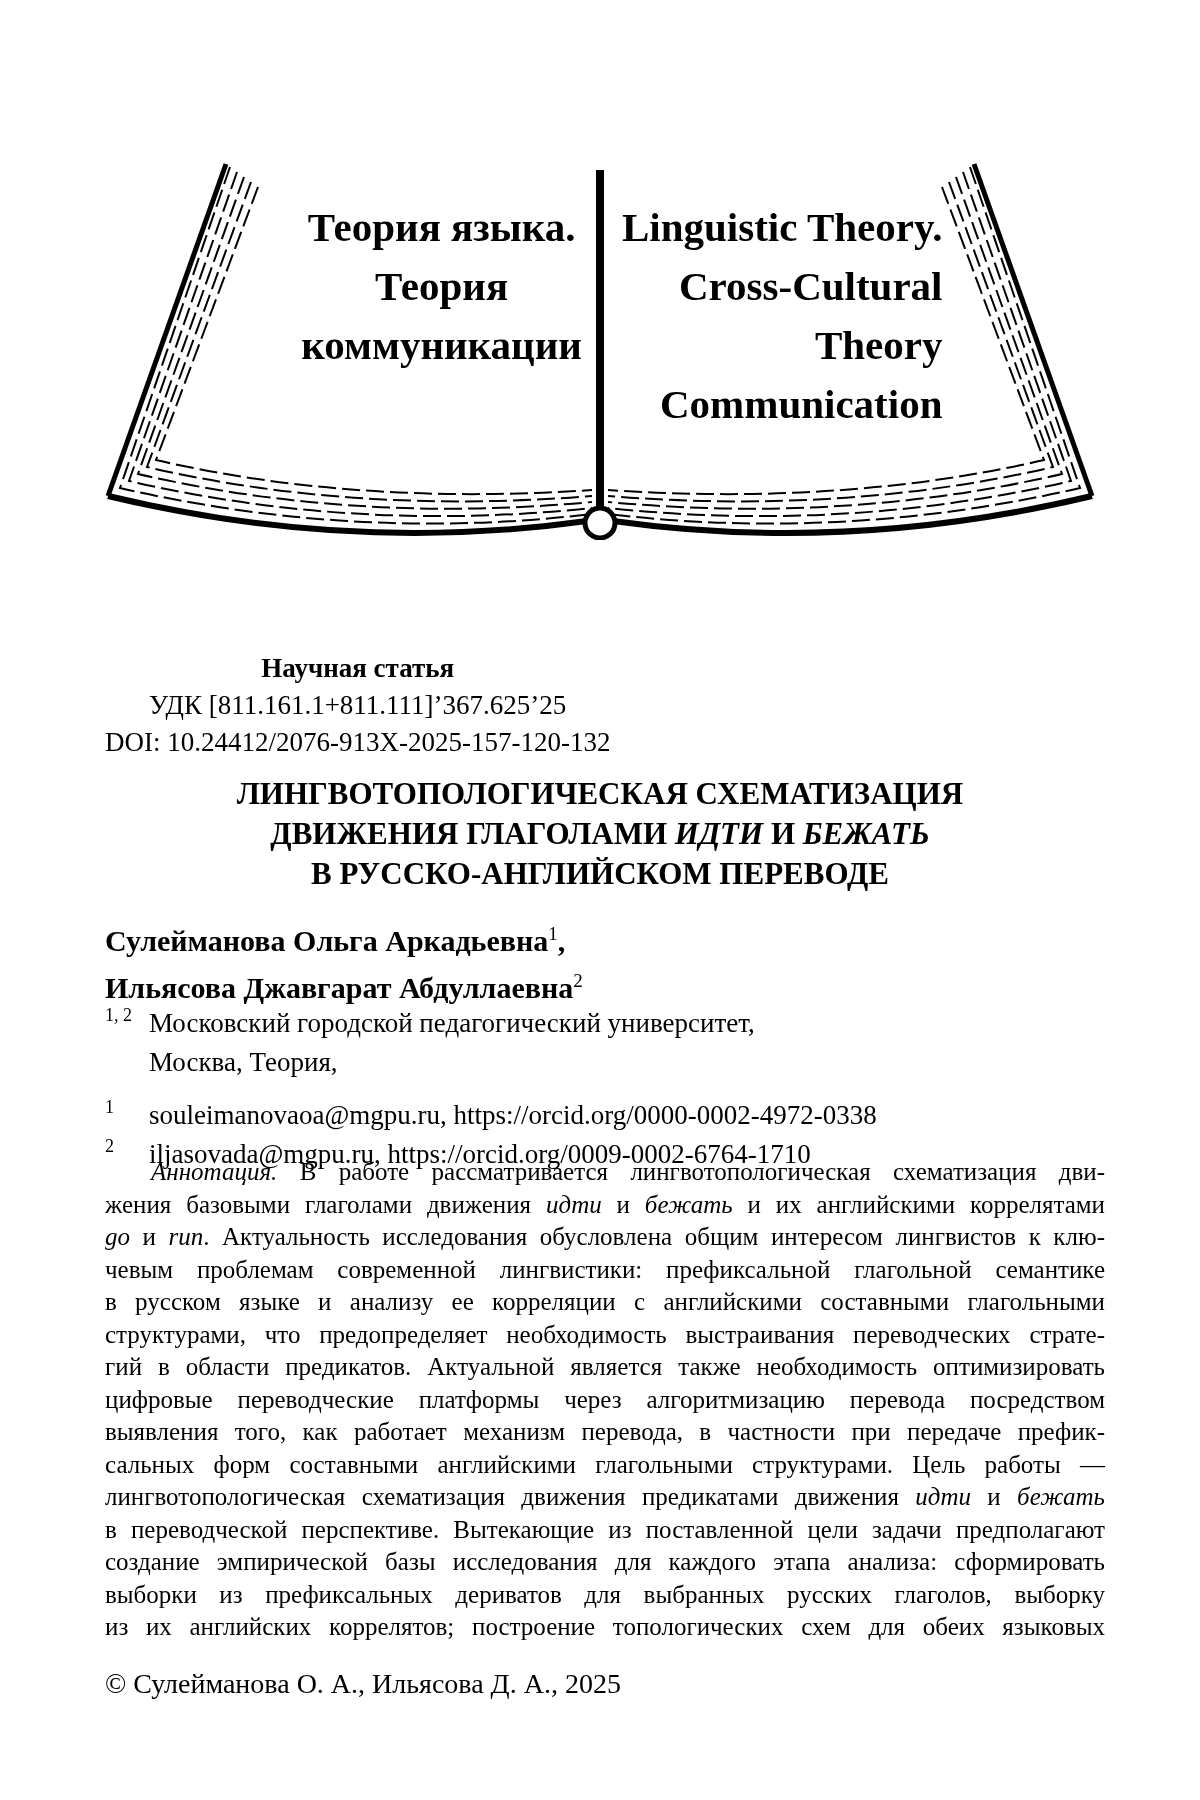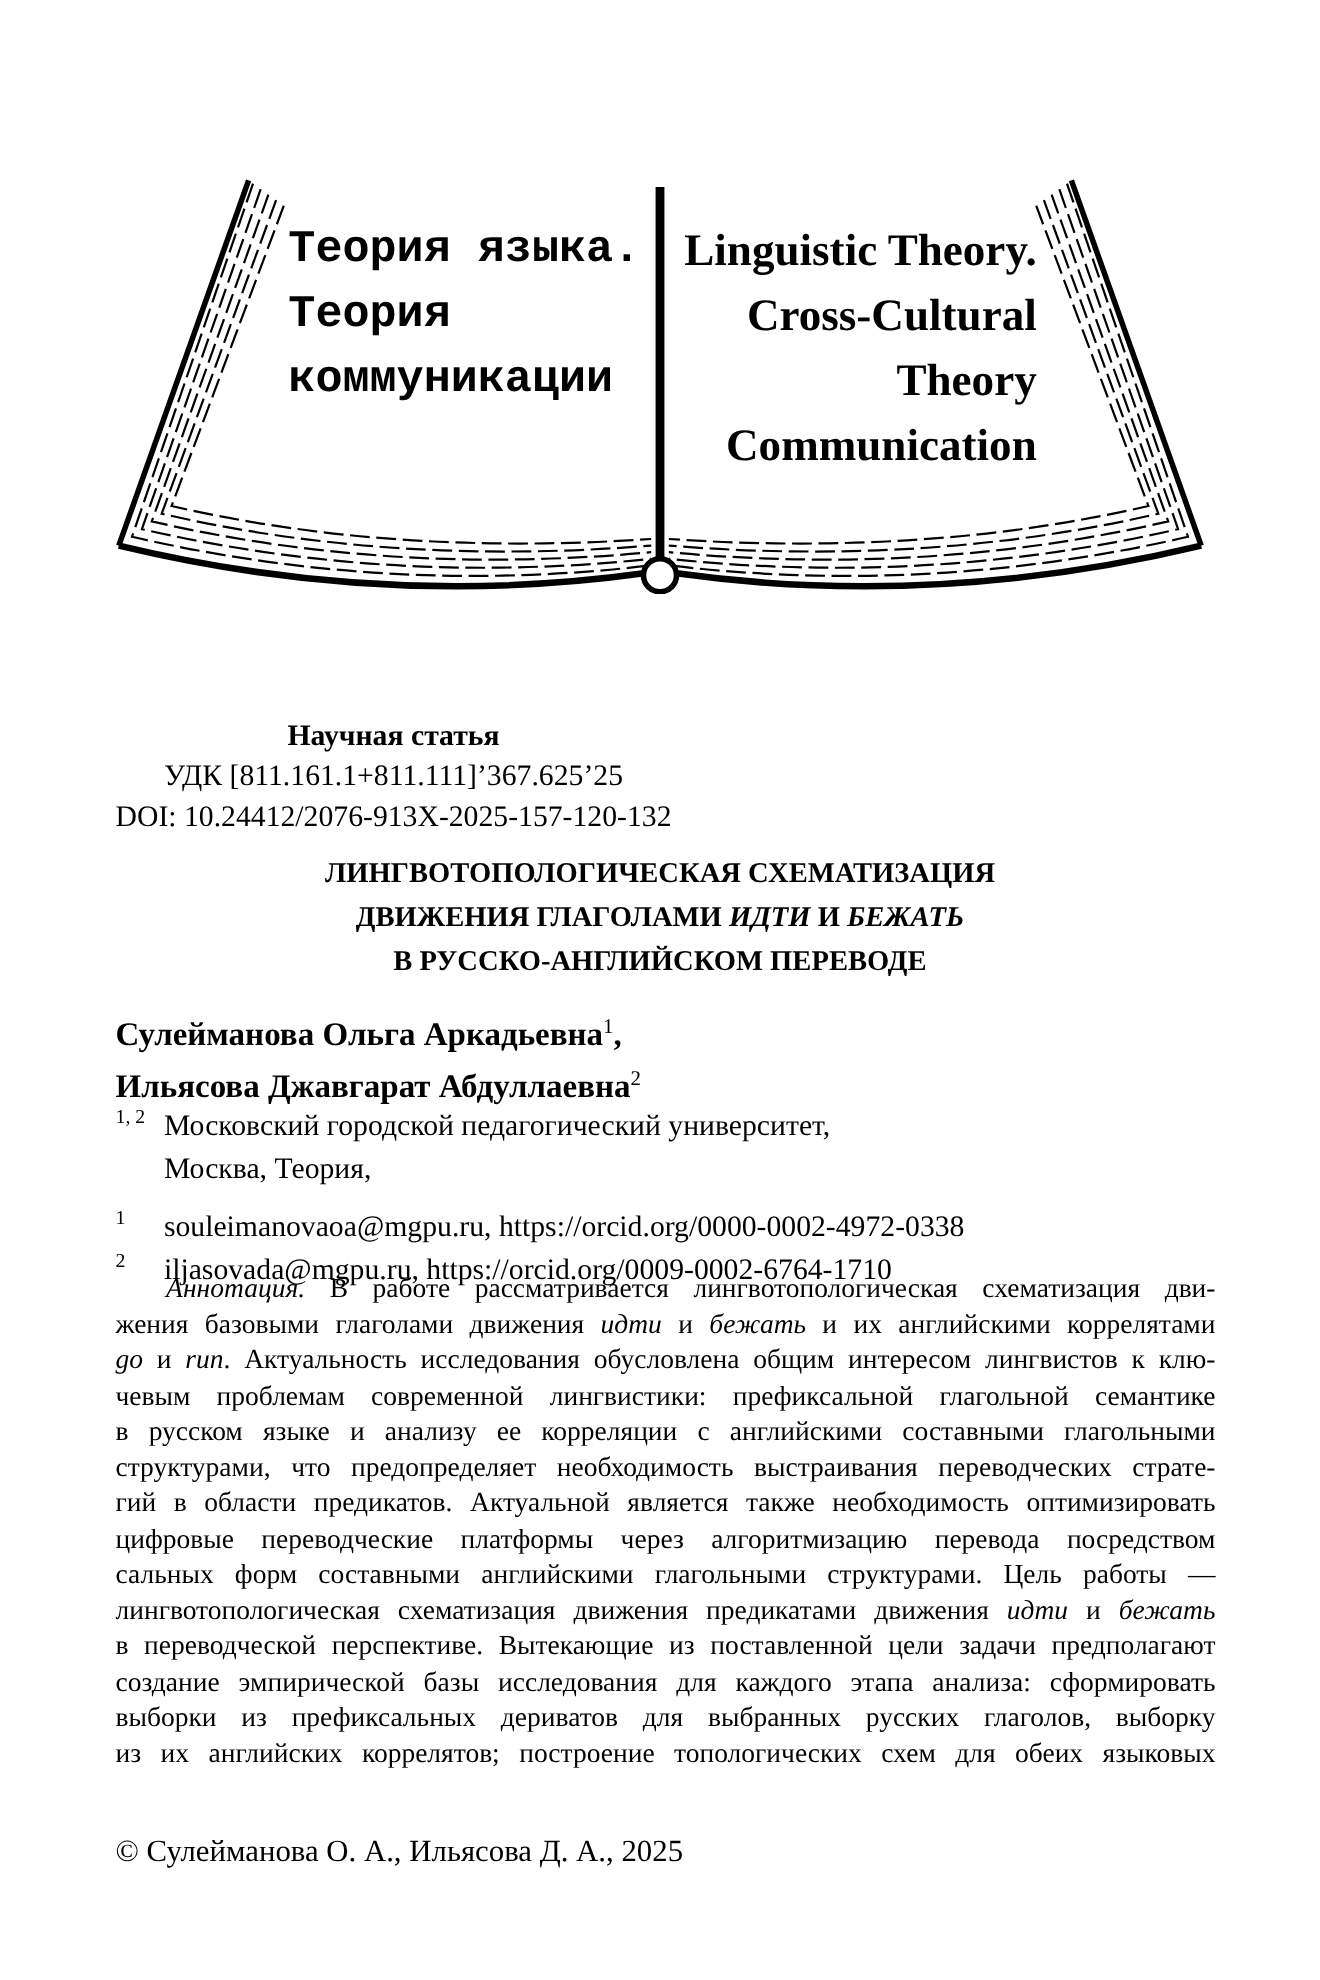--- a/index.html
+++ b/index.html
@@ -4,28 +4,28 @@
 <style>
   html,body{margin:0;padding:0;background:#fff;}
   .page{
     position:relative;width:1200px;height:1800px;background:#fff;color:#000;
     font-family:"Liberation Serif","DejaVu Serif",serif;overflow:hidden;
   }
   
   .logo{position:absolute;left:100px;top:140px;width:1000px;height:400px;}
   .logo svg{position:absolute;left:0;top:0;width:100%;height:100%;}
   .logo-col{position:absolute;top:58px;font-weight:bold;font-size:41px;line-height:59px;white-space:nowrap;}
-  .logo-left{right:518px;text-align:left;font-family:Liberation Mono, monospace;}
+  .logo-left{right:518px;text-align:center;}
   .logo-right{left:522px;text-align:right;}
   
   .meta{position:absolute;left:105px;top:650px;font-size:27px;line-height:37px;text-align:center;}
   .meta-type{font-weight:bold;}
   
   .title{position:absolute;left:100px;top:774px;width:1000px;margin:0;text-align:center;
-         font-size:26px;line-height:40px;font-weight:bold;}
+         font-size:31px;line-height:40px;font-weight:bold;}
   .seg-i{font-style:italic;}
   .seg-bi{font-style:italic;font-weight:normal;}
   
   .authors{position:absolute;left:105px;top:914px;font-size:30px;line-height:40px;font-weight:bold;}
   .authors sup{font-weight:normal;font-size:19px;}
   
   .affils{position:absolute;left:105px;top:1004px;width:1000px;font-size:27px;line-height:39px;}
   .affil{position:relative;padding-left:44px;}
   .affil-gap{margin-bottom:14px;}
   .affil-sup{position:absolute;left:0;top:2px;font-size:18px;line-height:1;}
@@ -114,20 +114,21 @@
 
   <div class="abstract">
       <div class="abs-line"><span class="seg-bi">Аннотация.</span><span> В работе рассматривается лингвотопологическая схематизация дви-</span></div>
       <div class="abs-line"><span>жения базовыми глаголами движения </span><span class="seg-i">идти</span><span> и </span><span class="seg-i">бежать</span><span> и их английскими коррелятами</span></div>
       <div class="abs-line"><span class="seg-i">go</span><span> и </span><span class="seg-i">run</span><span>. Актуальность исследования обусловлена общим интересом лингвистов к клю-</span></div>
       <div class="abs-line"><span>чевым проблемам современной лингвистики: префиксальной глагольной семантике</span></div>
       <div class="abs-line"><span>в русском языке и анализу ее корреляции с английскими составными глагольными</span></div>
       <div class="abs-line"><span>структурами, что предопределяет необходимость выстраивания переводческих страте-</span></div>
       <div class="abs-line"><span>гий в области предикатов. Актуальной является также необходимость оптимизировать</span></div>
       <div class="abs-line"><span>цифровые переводческие платформы через алгоритмизацию перевода посредством</span></div>
+      <div class="abs-line"><span>выявления того, как работает механизм перевода, в частности при передаче префик-</span></div>
       <div class="abs-line"><span>сальных форм составными английскими глагольными структурами. Цель работы —</span></div>
       <div class="abs-line"><span>лингвотопологическая схематизация движения предикатами движения </span><span class="seg-i">идти</span><span> и </span><span class="seg-i">бежать</span></div>
       <div class="abs-line"><span>в переводческой перспективе. Вытекающие из поставленной цели задачи предполагают</span></div>
       <div class="abs-line"><span>создание эмпирической базы исследования для каждого этапа анализа: сформировать</span></div>
       <div class="abs-line"><span>выборки из префиксальных дериватов для выбранных русских глаголов, выборку</span></div>
       <div class="abs-line"><span>из их английских коррелятов; построение топологических схем для обеих языковых</span></div>
     </div>
 
   <div class="copyright">© Сулейманова О. А., Ильясова Д. А., 2025</div>
 

